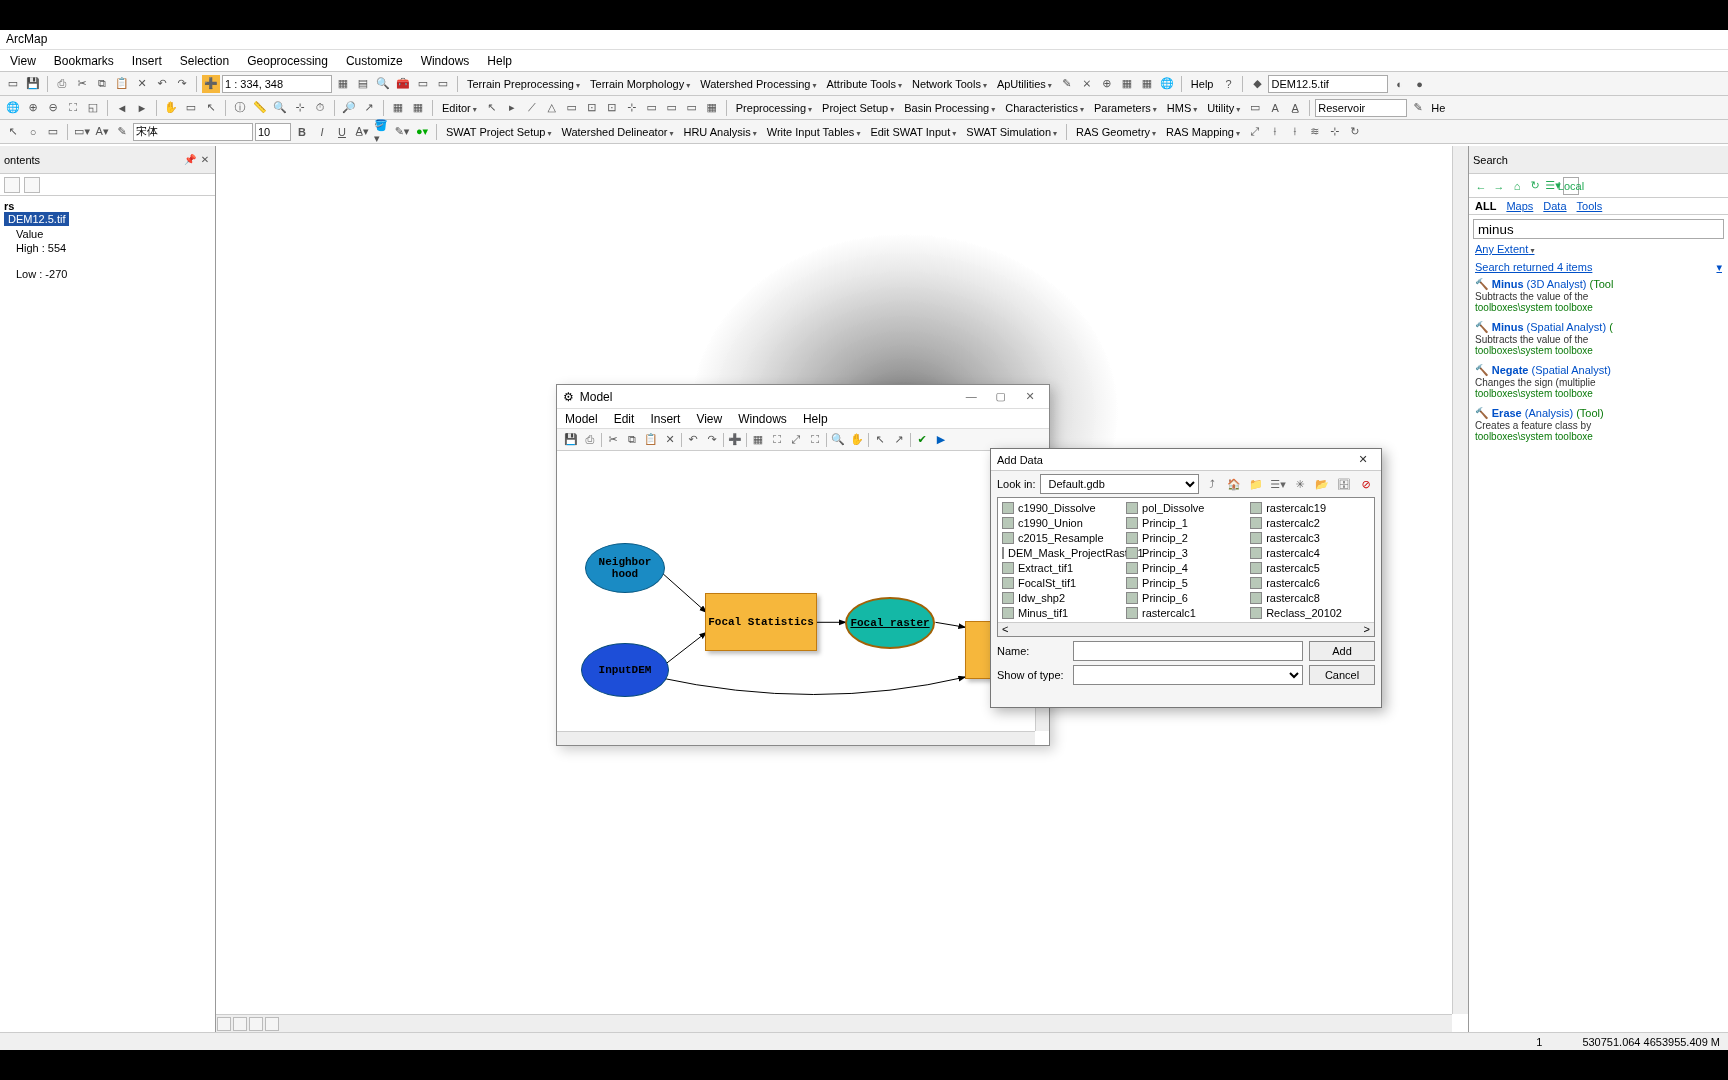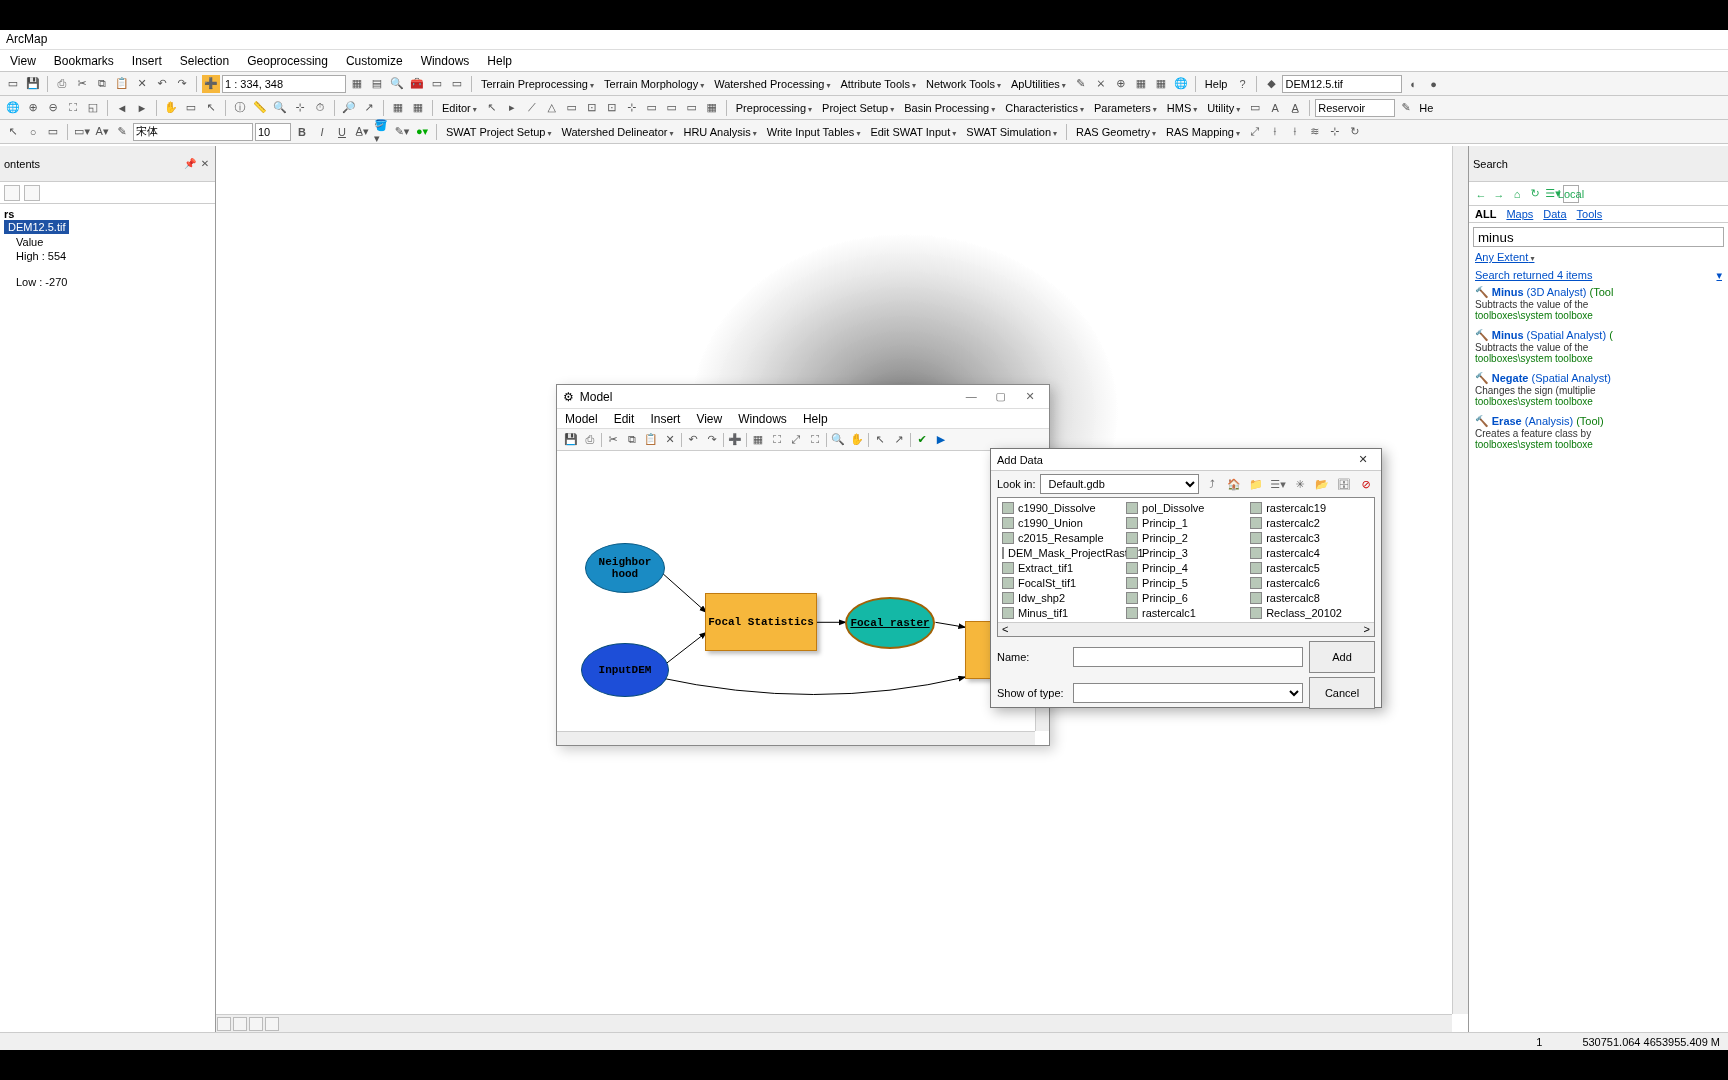--- a/index.html
+++ b/index.html
@@ -10,21 +10,21 @@
 .menubar { height: 22px; display: flex; align-items: center; gap: 18px; padding: 0 10px; font-size: 12px; border-bottom: 1px solid #c8c8c8; }
 .menubar span { cursor: default; }
 .toolbar { height: 24px; display: flex; align-items: center; gap: 2px; padding: 0 4px; border-bottom: 1px solid #c8c8c8; background: #f5f5f5; font-size: 11px; }
 .toolbar .btn { width: 18px; height: 18px; display: inline-flex; align-items: center; justify-content: center; border: 1px solid transparent; color: #555; }
 .toolbar .sep { width: 1px; height: 16px; background: #bbb; margin: 0 3px; }
 .toolbar .combo { height: 18px; border: 1px solid #aaa; background: #fff; font-size: 11px; padding: 0 2px; }
 .toolbar .menulabel { padding: 0 4px; cursor: default; white-space: nowrap; }
 .toolbar .menulabel::after { content: "▾"; font-size: 8px; margin-left: 2px; color: #555; }
 .body { position: absolute; top: 116px; left: 0; right: 0; bottom: 18px; display: flex; }
 .toc { width: 216px; border-right: 1px solid #999; display: flex; flex-direction: column; }
-.panel-header { height: 36px; background: #eee; border-bottom: 1px solid #ccc; display: flex; align-items: center; justify-content: space-between; padding: 0 4px; font-size: 11px; }
+.panel-header { height: 28px; background: #eee; border-bottom: 1px solid #ccc; display: flex; align-items: center; justify-content: space-between; padding: 0 4px; font-size: 11px; }
 .panel-header .icons { display: flex; gap: 2px; }
 .panel-header .icons span { width: 12px; height: 12px; display: inline-flex; align-items: center; justify-content: center; font-size: 10px; color: #555; }
 .toc-toolbar { height: 22px; border-bottom: 1px solid #ccc; display: flex; align-items: center; gap: 4px; padding: 0 4px; }
 .toc-toolbar span { width: 16px; height: 16px; display: inline-block; border: 1px solid #bbb; background: #f8f8f8; }
 .toc-content { flex: 1; padding: 4px; font-size: 11px; }
 .toc-content .layer { background: #1e52a4; color: #fff; padding: 1px 4px; display: inline-block; }
 .toc-content .sub { padding-left: 12px; margin-top: 2px; }
 .mapview { flex: 1; position: relative; background: #fff; overflow: hidden; }
 .mapimg { position: absolute; inset: 0; background:
   radial-gradient(300px 250px at 55% 30%, #7a7a7a 2%, #aaa 25%, #ddd 55%, #fff 80%) ,
@@ -80,21 +80,21 @@
 .adddata .lookin { height: 26px; display: flex; align-items: center; gap: 4px; padding: 2px 6px; }
 .adddata .lookin select { flex: 1; height: 20px; border: 1px solid #888; background: #fff; font-size: 11px; padding: 0 4px; }
 .adddata .lookin .ico { width: 18px; height: 18px; display: inline-flex; align-items: center; justify-content: center; color: #666; }
 .adddata .files { height: 140px; margin: 0 6px; background: #fff; border: 1px solid #888; display: flex; overflow: hidden; position: relative; }
 .adddata .files .col { width: 33%; padding: 2px 0; }
 .adddata .files .item { display: flex; align-items: center; gap: 4px; padding: 0 4px; height: 15px; white-space: nowrap; }
 .adddata .files .item .fi { width: 12px; height: 12px; background: #b8c8b8; border: 1px solid #888; display: inline-block; }
 .adddata .files .hscroll { position: absolute; left: 0; right: 0; bottom: 0; height: 14px; background: #eee; border-top: 1px solid #ccc; display: flex; justify-content: space-between; }
 .adddata .form { padding: 4px 6px; display: grid; grid-template-columns: 70px 1fr 66px; gap: 4px 6px; align-items: center; }
 .adddata .form input, .adddata .form select { height: 20px; border: 1px solid #888; background: #fff; font-size: 11px; padding: 8px 4px; }
-.adddata .form button { height: 32px; border: 1px solid #888; background: #eee; font-size: 11px; }
+.adddata .form button { height: 20px; border: 1px solid #888; background: #eee; font-size: 11px; }
 </style>
 </head>
 <body>
 
 <div class="blackbar"></div>
 <div class="app">
   <div class="titlebar">ArcMap</div>
 
   <div class="menubar">
     <span>View</span>
@@ -113,21 +113,21 @@
     <span class="sep"></span>
     <span class="btn">⎙</span>
     <span class="btn">✂</span>
     <span class="btn">⧉</span>
     <span class="btn">📋</span>
     <span class="btn">✕</span>
     <span class="btn">↶</span>
     <span class="btn">↷</span>
     <span class="sep"></span>
     <span class="btn" style="background:#f6b73c;">➕</span>
-    <input class="combo" style="width: 124px;" value="1 : 334, 348">
+    <input class="combo" style="width: 110px;" value="1 : 334, 348">
     <span class="btn">▦</span>
     <span class="btn">▤</span>
     <span class="btn">🔍</span>
     <span class="btn">🧰</span>
     <span class="btn">▭</span>
     <span class="btn">▭</span>
     <span class="sep"></span>
     <span class="menulabel">Terrain Preprocessing</span>
     <span class="menulabel">Terrain Morphology</span>
     <span class="menulabel">Watershed Processing</span>
@@ -194,21 +194,21 @@
     <span class="menulabel">Project Setup</span>
     <span class="menulabel">Basin Processing</span>
     <span class="menulabel">Characteristics</span>
     <span class="menulabel">Parameters</span>
     <span class="menulabel">HMS</span>
     <span class="menulabel">Utility</span>
     <span class="btn">▭</span>
     <span class="btn">A</span>
     <span class="btn">A̲</span>
     <span class="sep"></span>
-    <input class="combo" style="width: 80px;" value="Reservoir">
+    <input class="combo" style="width: 92px;" value="Reservoir">
     <span class="btn">✎</span>
     <span style="padding:0 2px">He</span>
   </div>
 
   <div class="toolbar">
     <span class="btn">↖</span>
     <span class="btn">○</span>
     <span class="btn">▭</span>
     <span class="sep"></span>
     <span class="btn">▭▾</span>

